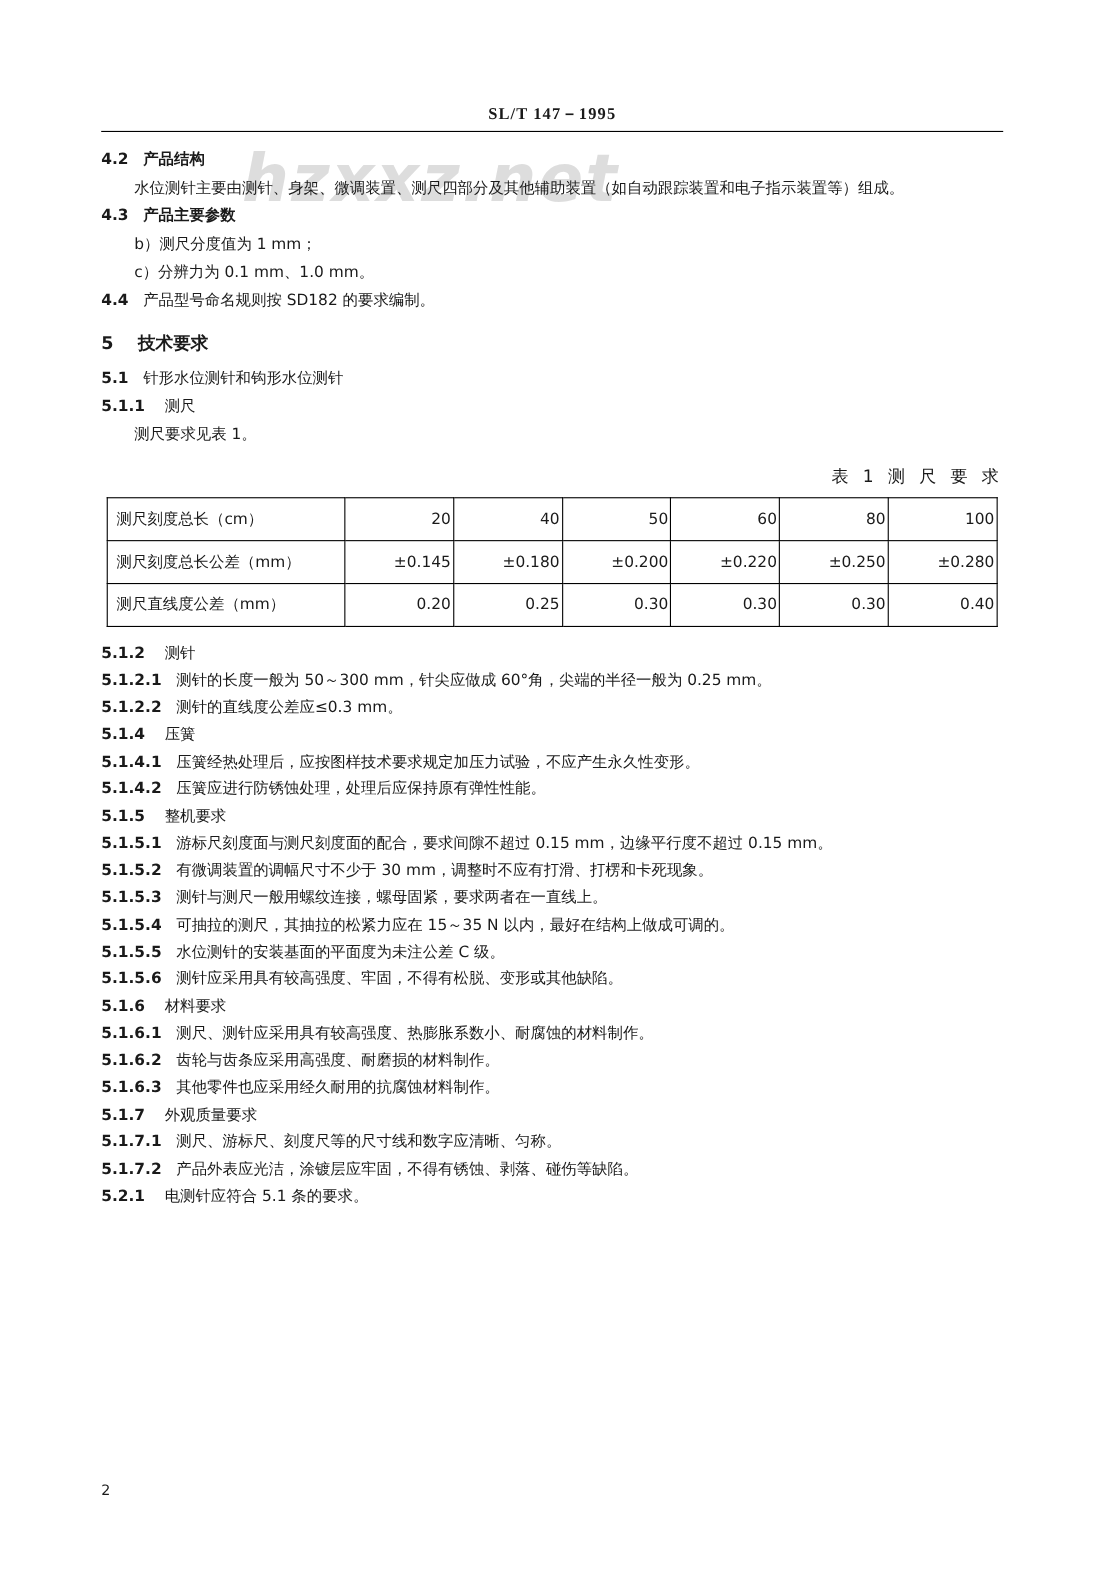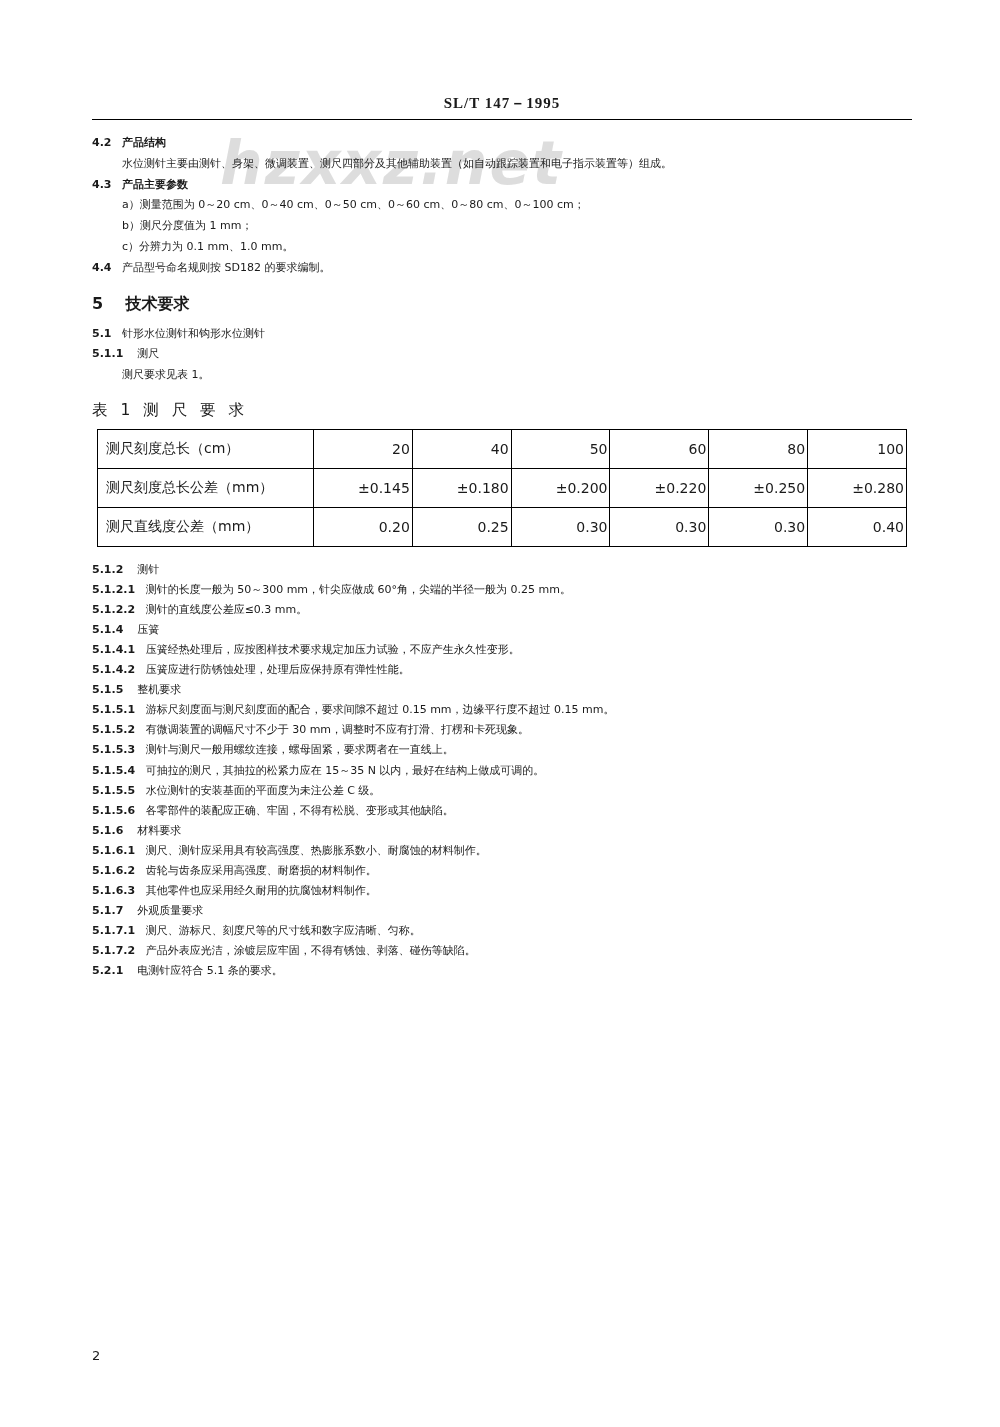--- a/index.html
+++ b/index.html
@@ -49,31 +49,31 @@
     letter-spacing: 1px;
     font-family: "Liberation Serif", serif;
     margin-bottom: 6px;
   }
   .rule {
     border: none;
     border-top: 1.6px solid #000;
     margin: 0 0 14px 0;
   }
   .line {
-    font-size: 11px;
+    font-size: 14px;
     line-height: 1.62;
     margin: 0 0 3px 0;
     font-family: "DejaVu Sans", "Liberation Sans", sans-serif;
   }
   .indent1 { text-indent: 30px; }
   .indent2 { padding-left: 30px; }
   .sec-head { font-weight: bold; }
   .sec-head-big { font-weight: bold; font-size: 16px; margin-top: 14px; margin-bottom: 8px;}
   .table-title {
-    text-align: left;
+    text-align: right;
     font-size: 15.5px;
     font-weight: normal;
     letter-spacing: 4px;
     margin: 16px 0 8px 0;
   }
   table.spec {
     border-collapse: collapse;
     width: 810px;
     margin: 0 auto 14px auto;
     table-layout: fixed;
@@ -117,21 +117,20 @@
     <p class="line">
       <span class="sec-head">4.2</span>
       &nbsp;&nbsp;<span class="sec-head">产品结构</span>
     </p>
     <p class="line indent1">水位测针主要由测针、身架、微调装置、测尺四部分及其他辅助装置（如自动跟踪装置和电子指示装置等）组成。</p>
 
     <p class="line">
       <span class="sec-head">4.3</span>
       &nbsp;&nbsp;<span class="sec-head">产品主要参数</span>
     </p>
-    <p class="line indent2">a）测量范围为 0～20 cm、0～40 cm、0～50 cm、0～60 cm、0～80 cm、0～100 cm；</p>
     <p class="line indent2">b）测尺分度值为 1 mm；</p>
     <p class="line indent2">c）分辨力为 0.1 mm、1.0 mm。</p>
 
     <p class="line">
       <span class="sec-head">4.4</span>
       &nbsp;&nbsp;<span>产品型号命名规则按 SD182 的要求编制。</span>
     </p>
 
     <p class="line sec-head-big">
       <span>5</span>
@@ -226,21 +225,21 @@
     <p class="line tight">
       <span class="sec-head">5.1.5.4</span>
       &nbsp;&nbsp;<span>可抽拉的测尺，其抽拉的松紧力应在 15～35 N 以内，最好在结构上做成可调的。</span>
     </p>
     <p class="line tight">
       <span class="sec-head">5.1.5.5</span>
       &nbsp;&nbsp;<span>水位测针的安装基面的平面度为未注公差 C 级。</span>
     </p>
     <p class="line tight">
       <span class="sec-head">5.1.5.6</span>
-      &nbsp;&nbsp;<span>各零部件的装配应正确、牢固，不得有松脱、变形或其他缺陷。</span>
+      &nbsp;&nbsp;<span>测针应采用具有较高强度、牢固，不得有松脱、变形或其他缺陷。</span>
     </p>
     <p class="line tight">
       <span class="sec-head">5.1.6</span>
       &nbsp;&nbsp;&nbsp;<span>材料要求</span>
     </p>
     <p class="line tight">
       <span class="sec-head">5.1.6.1</span>
       &nbsp;&nbsp;<span>测尺、测针应采用具有较高强度、热膨胀系数小、耐腐蚀的材料制作。</span>
     </p>
     <p class="line tight">

